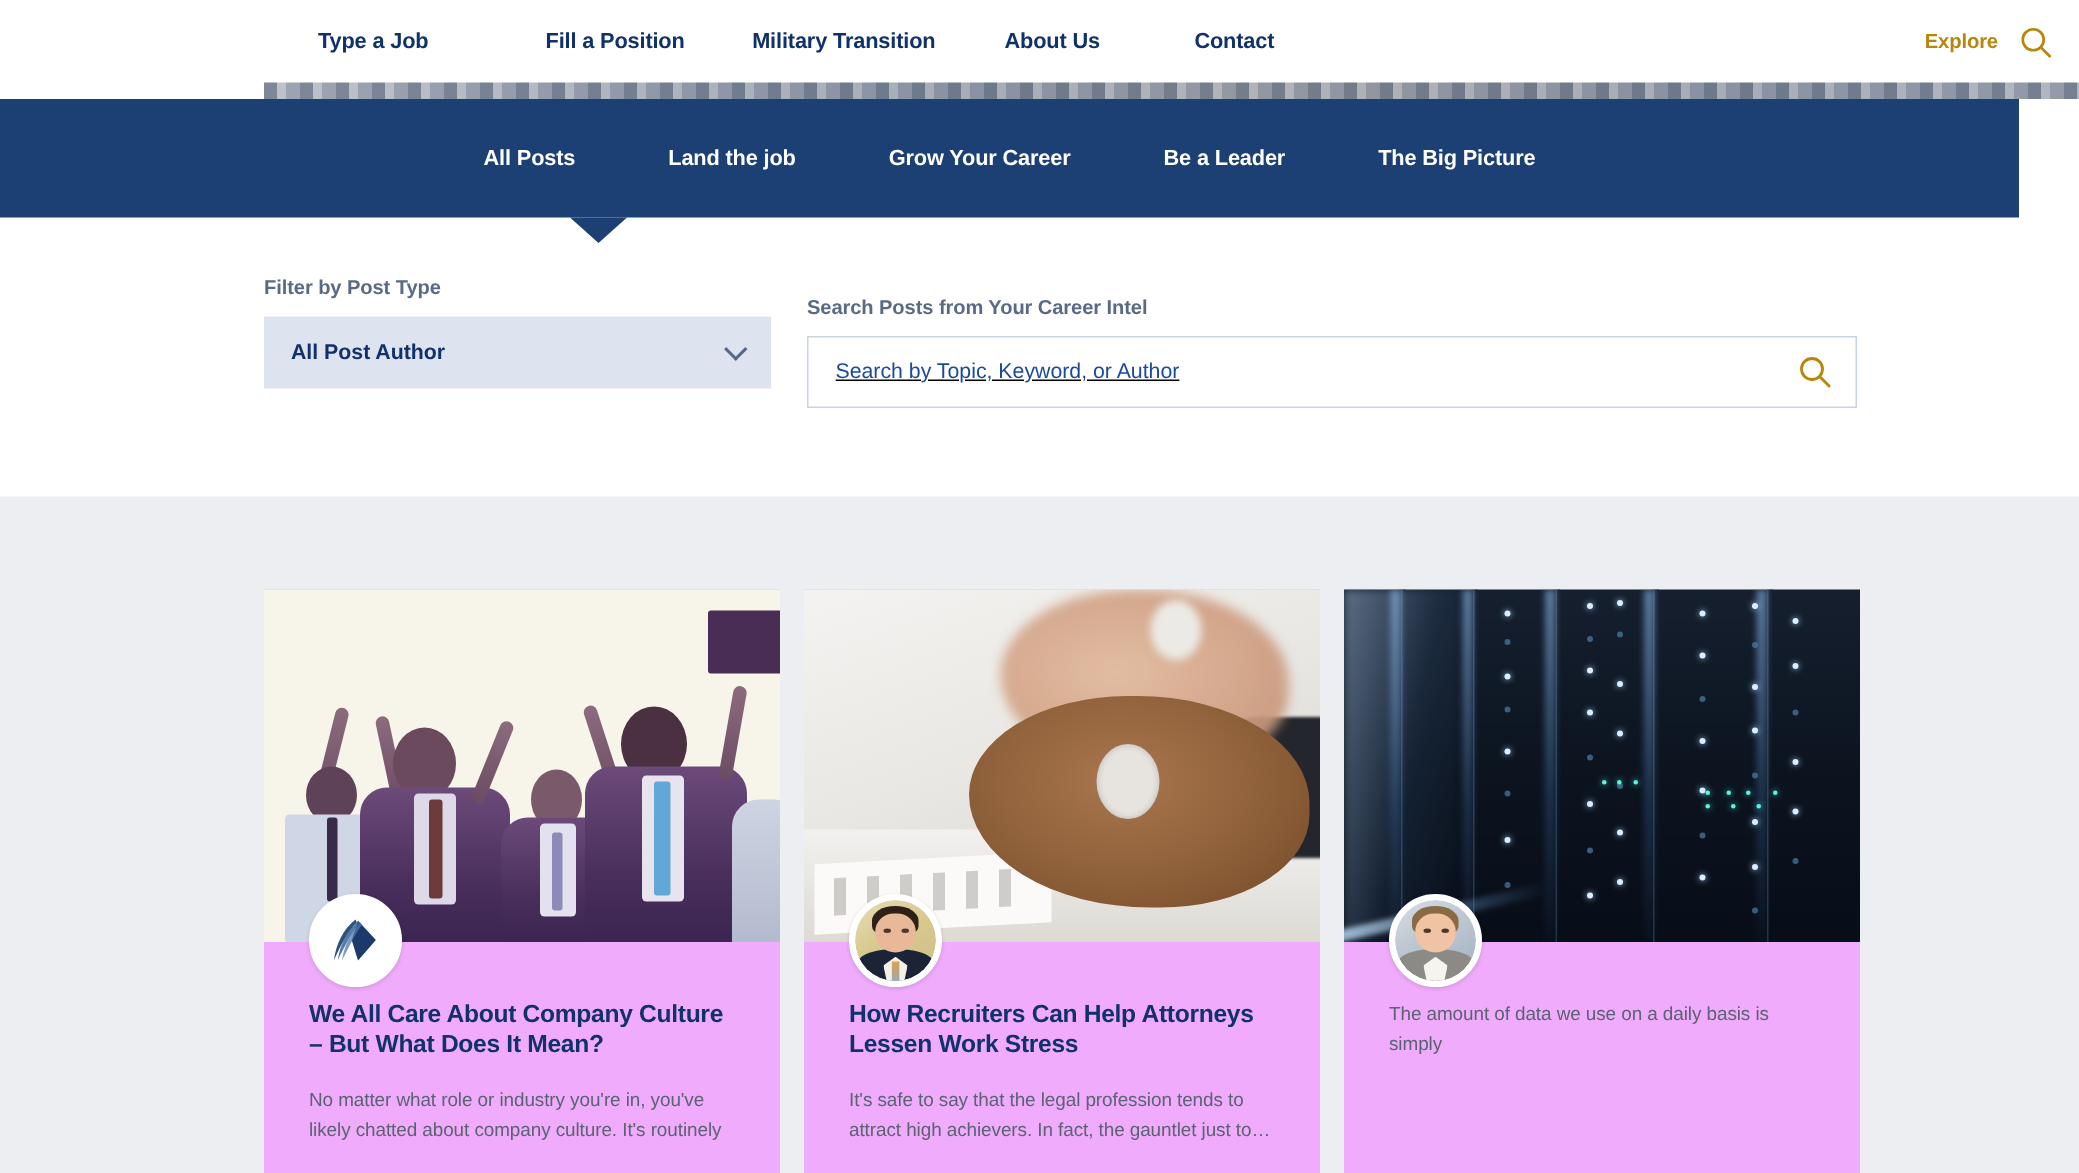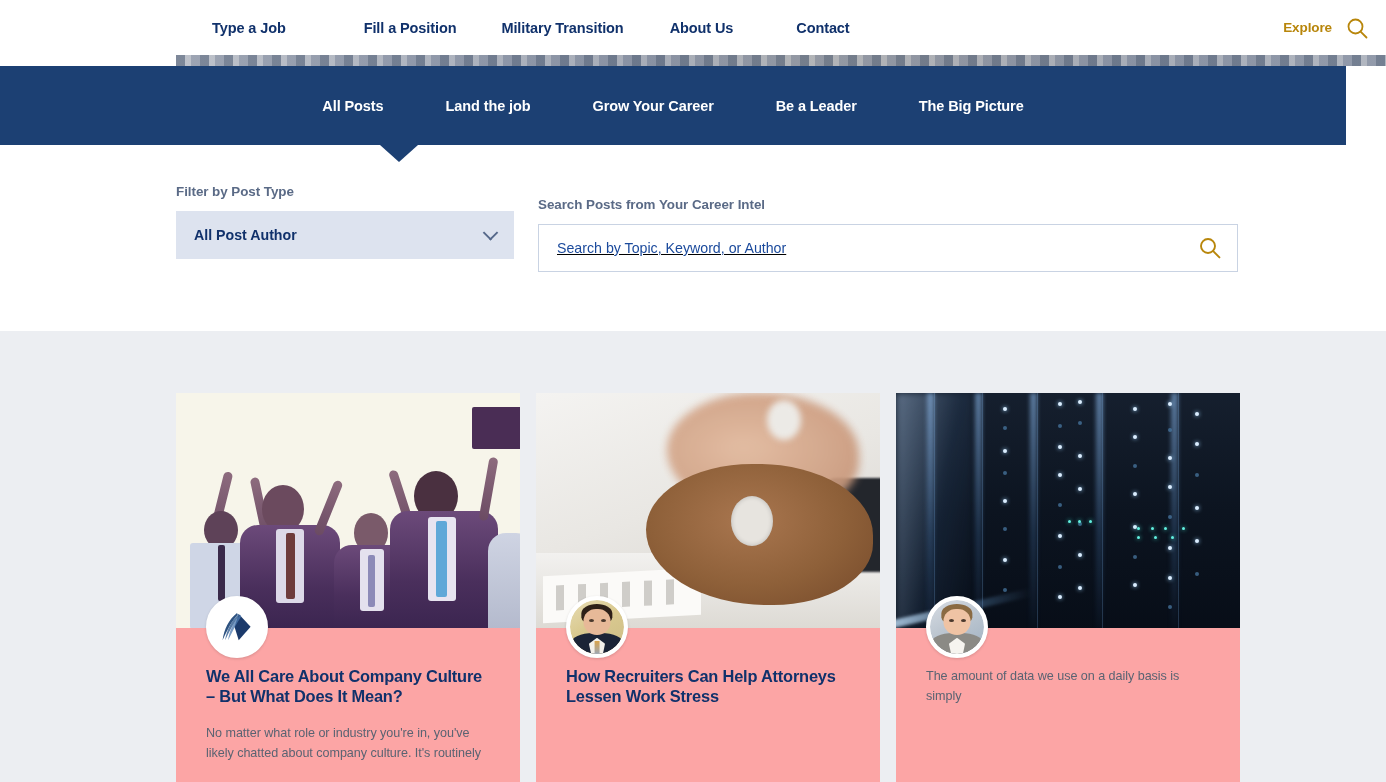--- a/index.html
+++ b/index.html
@@ -180,21 +180,21 @@
   .cards-section {
     position: absolute; top: 331px; left: 0;
     width: 1386px; height: 451px;
     background: #eceef2;
   }
   .cards-row {
     position: absolute; left: 176px; top: 62px;
     display: flex; gap: 16px;
   }
   .card {
-    width: 344px; background: #fca5a5;
+    width: 344px; background: #f0abfc;
     position: relative; overflow: hidden;
     height: 389px;
   }
   .card-image { width: 100%; height: 235px; position: relative; overflow: hidden; }
 
   
   .img-celebrate { background: #f7f5ea; position: relative; }
   .img-celebrate .person {
     position: absolute; bottom: 0;
     background: linear-gradient(180deg,#6c4a7a 0%, #4a2f5c 60%, #3b2550 100%);
@@ -497,20 +497,21 @@
           <div class="av-tie" style="background:linear-gradient(180deg,#d9a34e,#8fa8cc);"></div>
           <div class="av-hair" style="background:#2d2018;"></div>
           <div class="av-face" style="background:#e7b998;"></div>
           <div class="av-eye" style="left:36%"></div>
           <div class="av-eye" style="left:57%"></div>
         </div>
       </div>
 
       <div class="card-body">
         <h3 class="card-title">How Recruiters Can Help Attorneys Lessen Work Stress</h3>
+        <p class="card-excerpt">It's safe to say that the legal profession tends to attract high achievers. In fact, the gauntlet just to…</p>
       </div>
     </article>
 
     <article class="card">
       <div class="card-image img-datacenter">
         <div class="rack" style="left:-2%;  width:14%;"></div>
         <div class="rack" style="left:11%;  width:15%;"></div>
         <div class="rack" style="left:25%;  width:17%;"></div>
         <div class="rack" style="left:41%;  width:20%;"></div>
         <div class="rack" style="left:60%;  width:23%;"></div>

